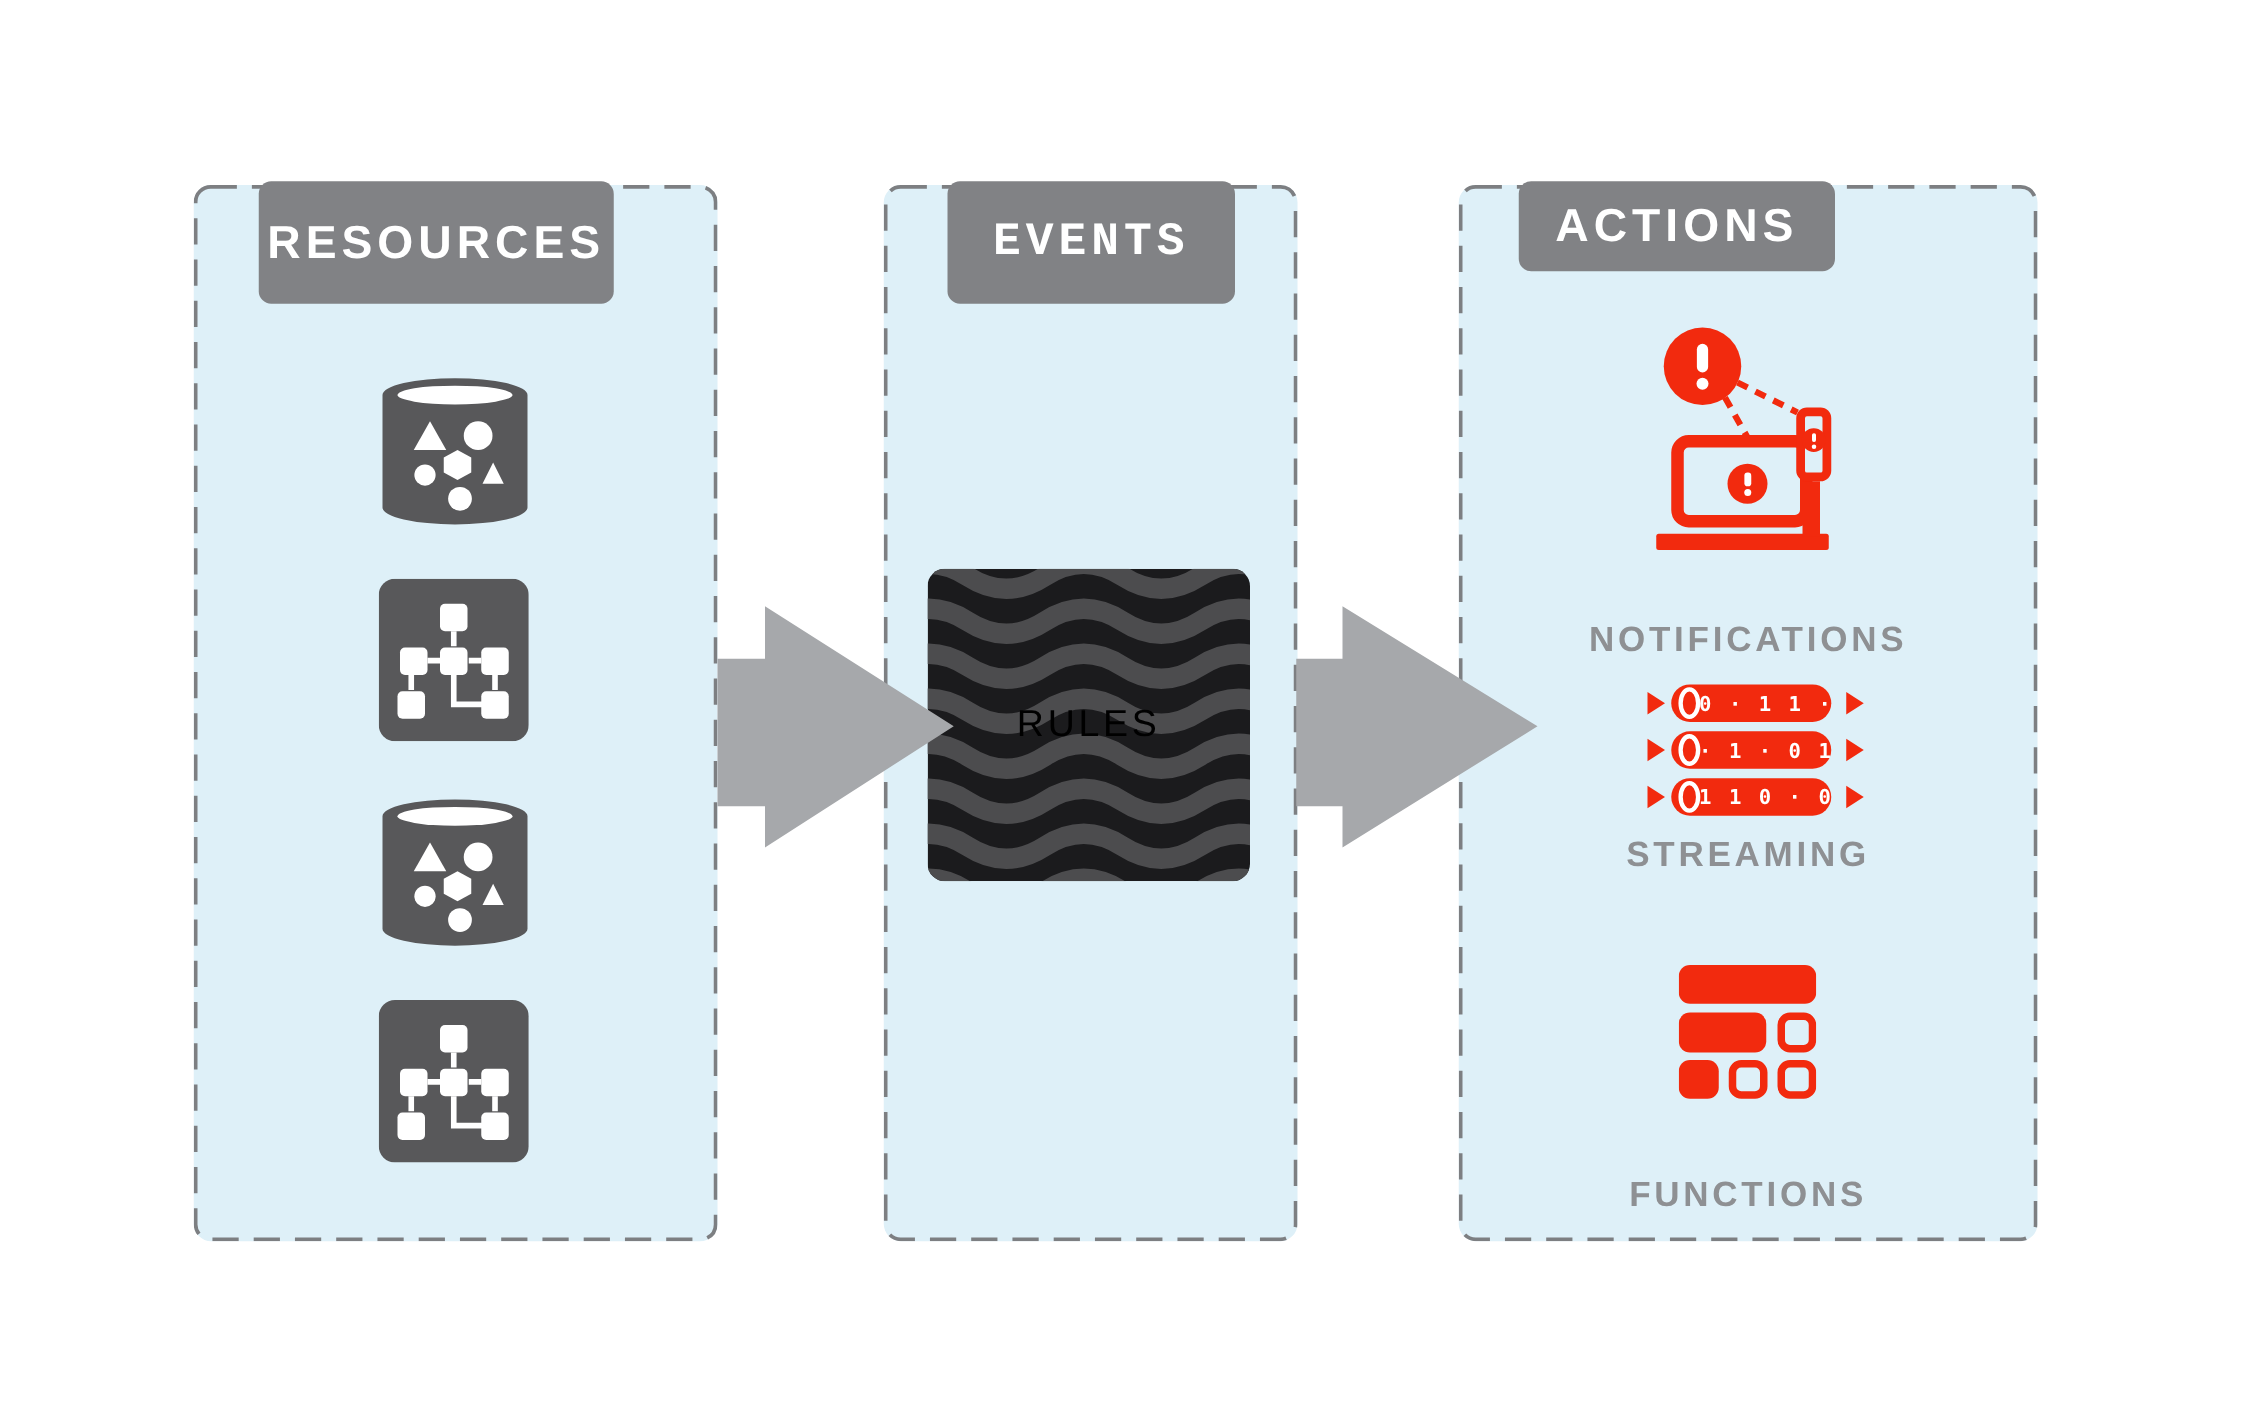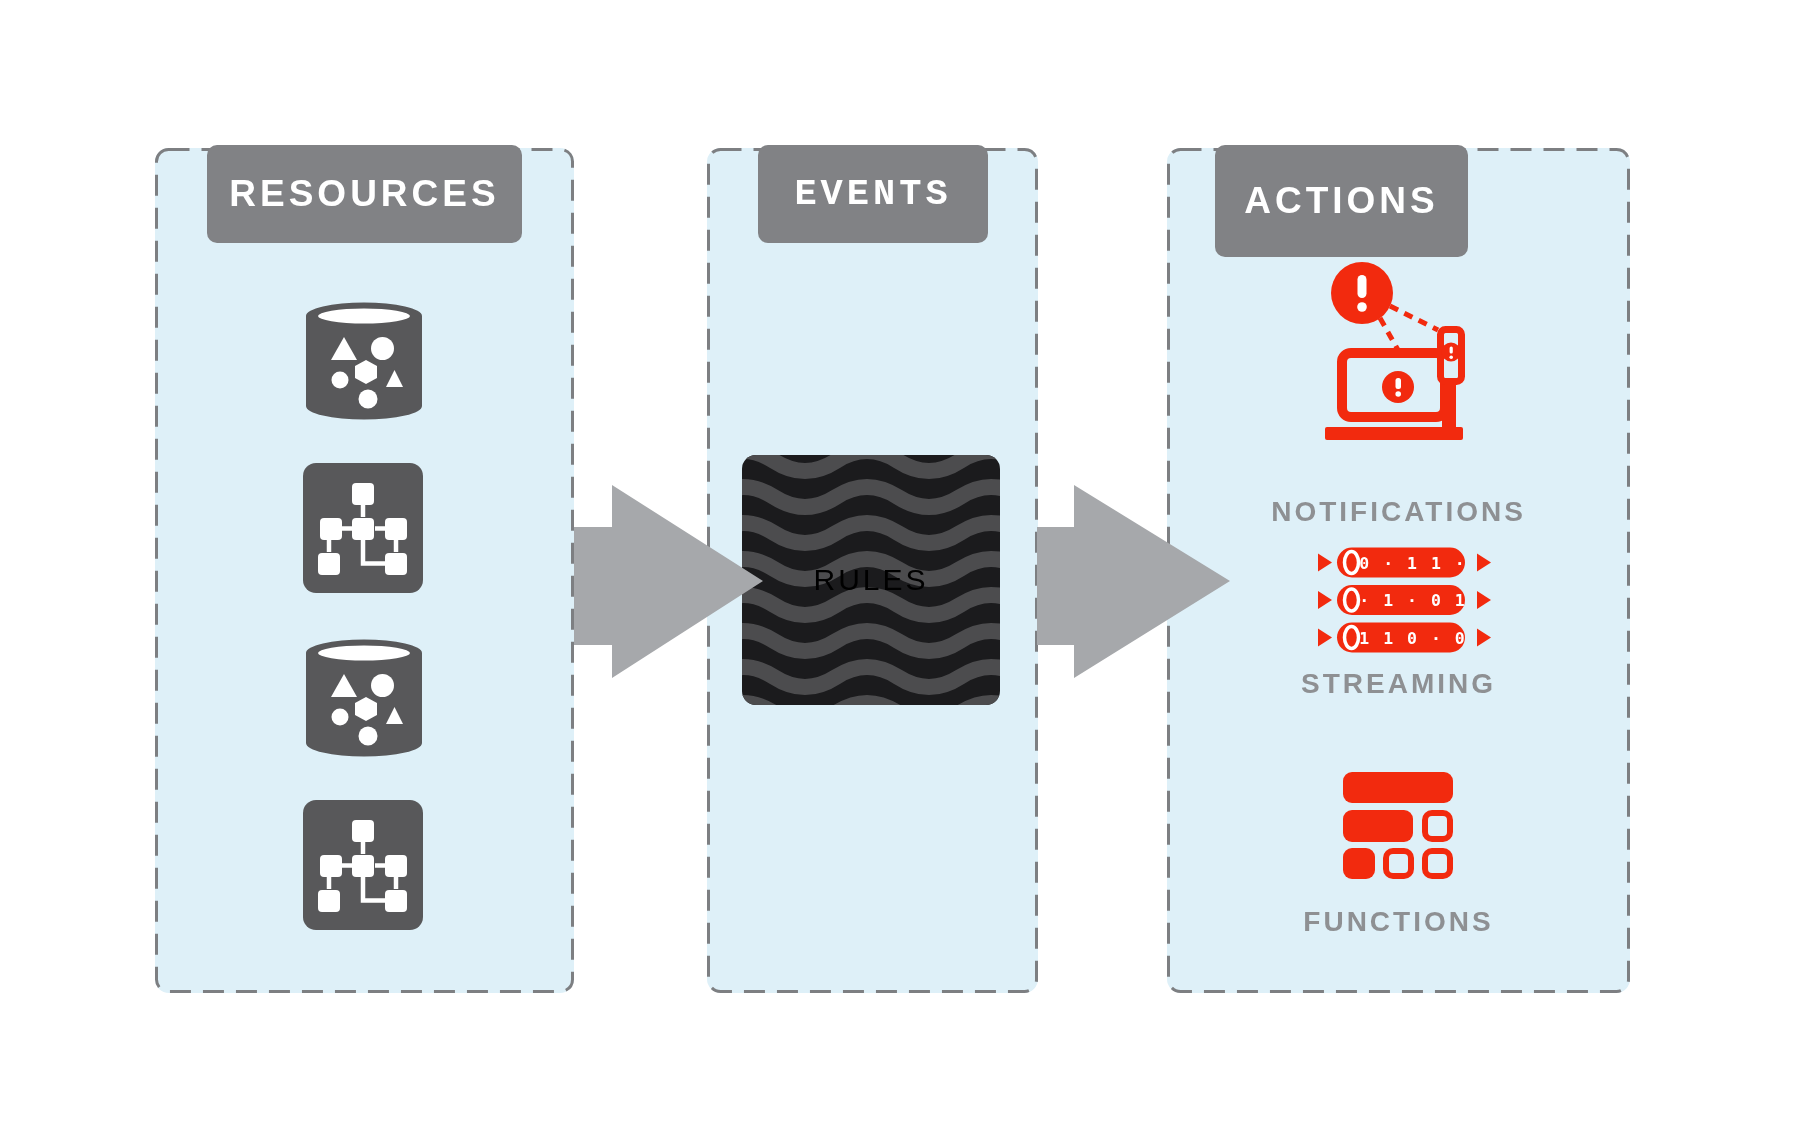--- a/index.html
+++ b/index.html
@@ -87,27 +87,27 @@
       <rect x="1.5" y="1.5" width="328" height="842" rx="12" fill="none" stroke="#7d7f82" stroke-width="3" stroke-dasharray="21 12"></rect>
     </svg>
   </div>
 
   <div class="panel" style="left:1167px;top:148px;width:463px;height:845px;">
     <svg class="panel-border" viewBox="0 0 463 845">
       <rect x="1.5" y="1.5" width="460" height="842" rx="12" fill="none" stroke="#7d7f82" stroke-width="3" stroke-dasharray="21 12"></rect>
     </svg>
   </div>
 
-  <div class="panel-header" style="left:207px;top:145px;width:315px;height:98px;">
+  <div class="panel-header" style="left:207px;top:145px;width:284px;height:98px;">
     <span>RESOURCES</span>
   </div>
   <div class="panel-header" style="left:758px;top:145px;width:230px;height:98px;font-family:Liberation Mono, monospace;">
     <span>EVENTS</span>
   </div>
-  <div class="panel-header" style="left:1215px;top:145px;width:253px;height:112px;align-items:center;">
+  <div class="panel-header" style="left:1215px;top:145px;width:253px;height:72px;align-items:center;">
     <span>ACTIONS</span>
   </div>
 
   <svg class="res-icon" style="left:304px;top:300px;" width="120" height="122" viewBox="0 0 120 122">
       <use href="#db-icon"></use>
     </svg>
 
   <svg class="res-icon" style="left:303px;top:463px;" width="120" height="130" viewBox="0 0 120 130">
       <use href="#flow-icon"></use>
     </svg>
@@ -200,15 +200,15 @@
       <rect x="0" y="40" width="70" height="32" rx="9"></rect>
       <rect x="0" y="78" width="32" height="31" rx="9"></rect>
     </g>
     <g fill="none" stroke="#f22a0e" stroke-width="6">
       <rect x="82" y="43" width="25" height="26" rx="7"></rect>
       <rect x="43" y="81" width="25" height="25" rx="7"></rect>
       <rect x="82" y="81" width="25" height="25" rx="7"></rect>
     </g>
   </svg>
 
-  <div class="action-label" style="top:906px;">FUNCTIONS</div>
+  <div class="action-label" style="top:940px;">FUNCTIONS</div>
 
 </div>
 
 </body></html>

